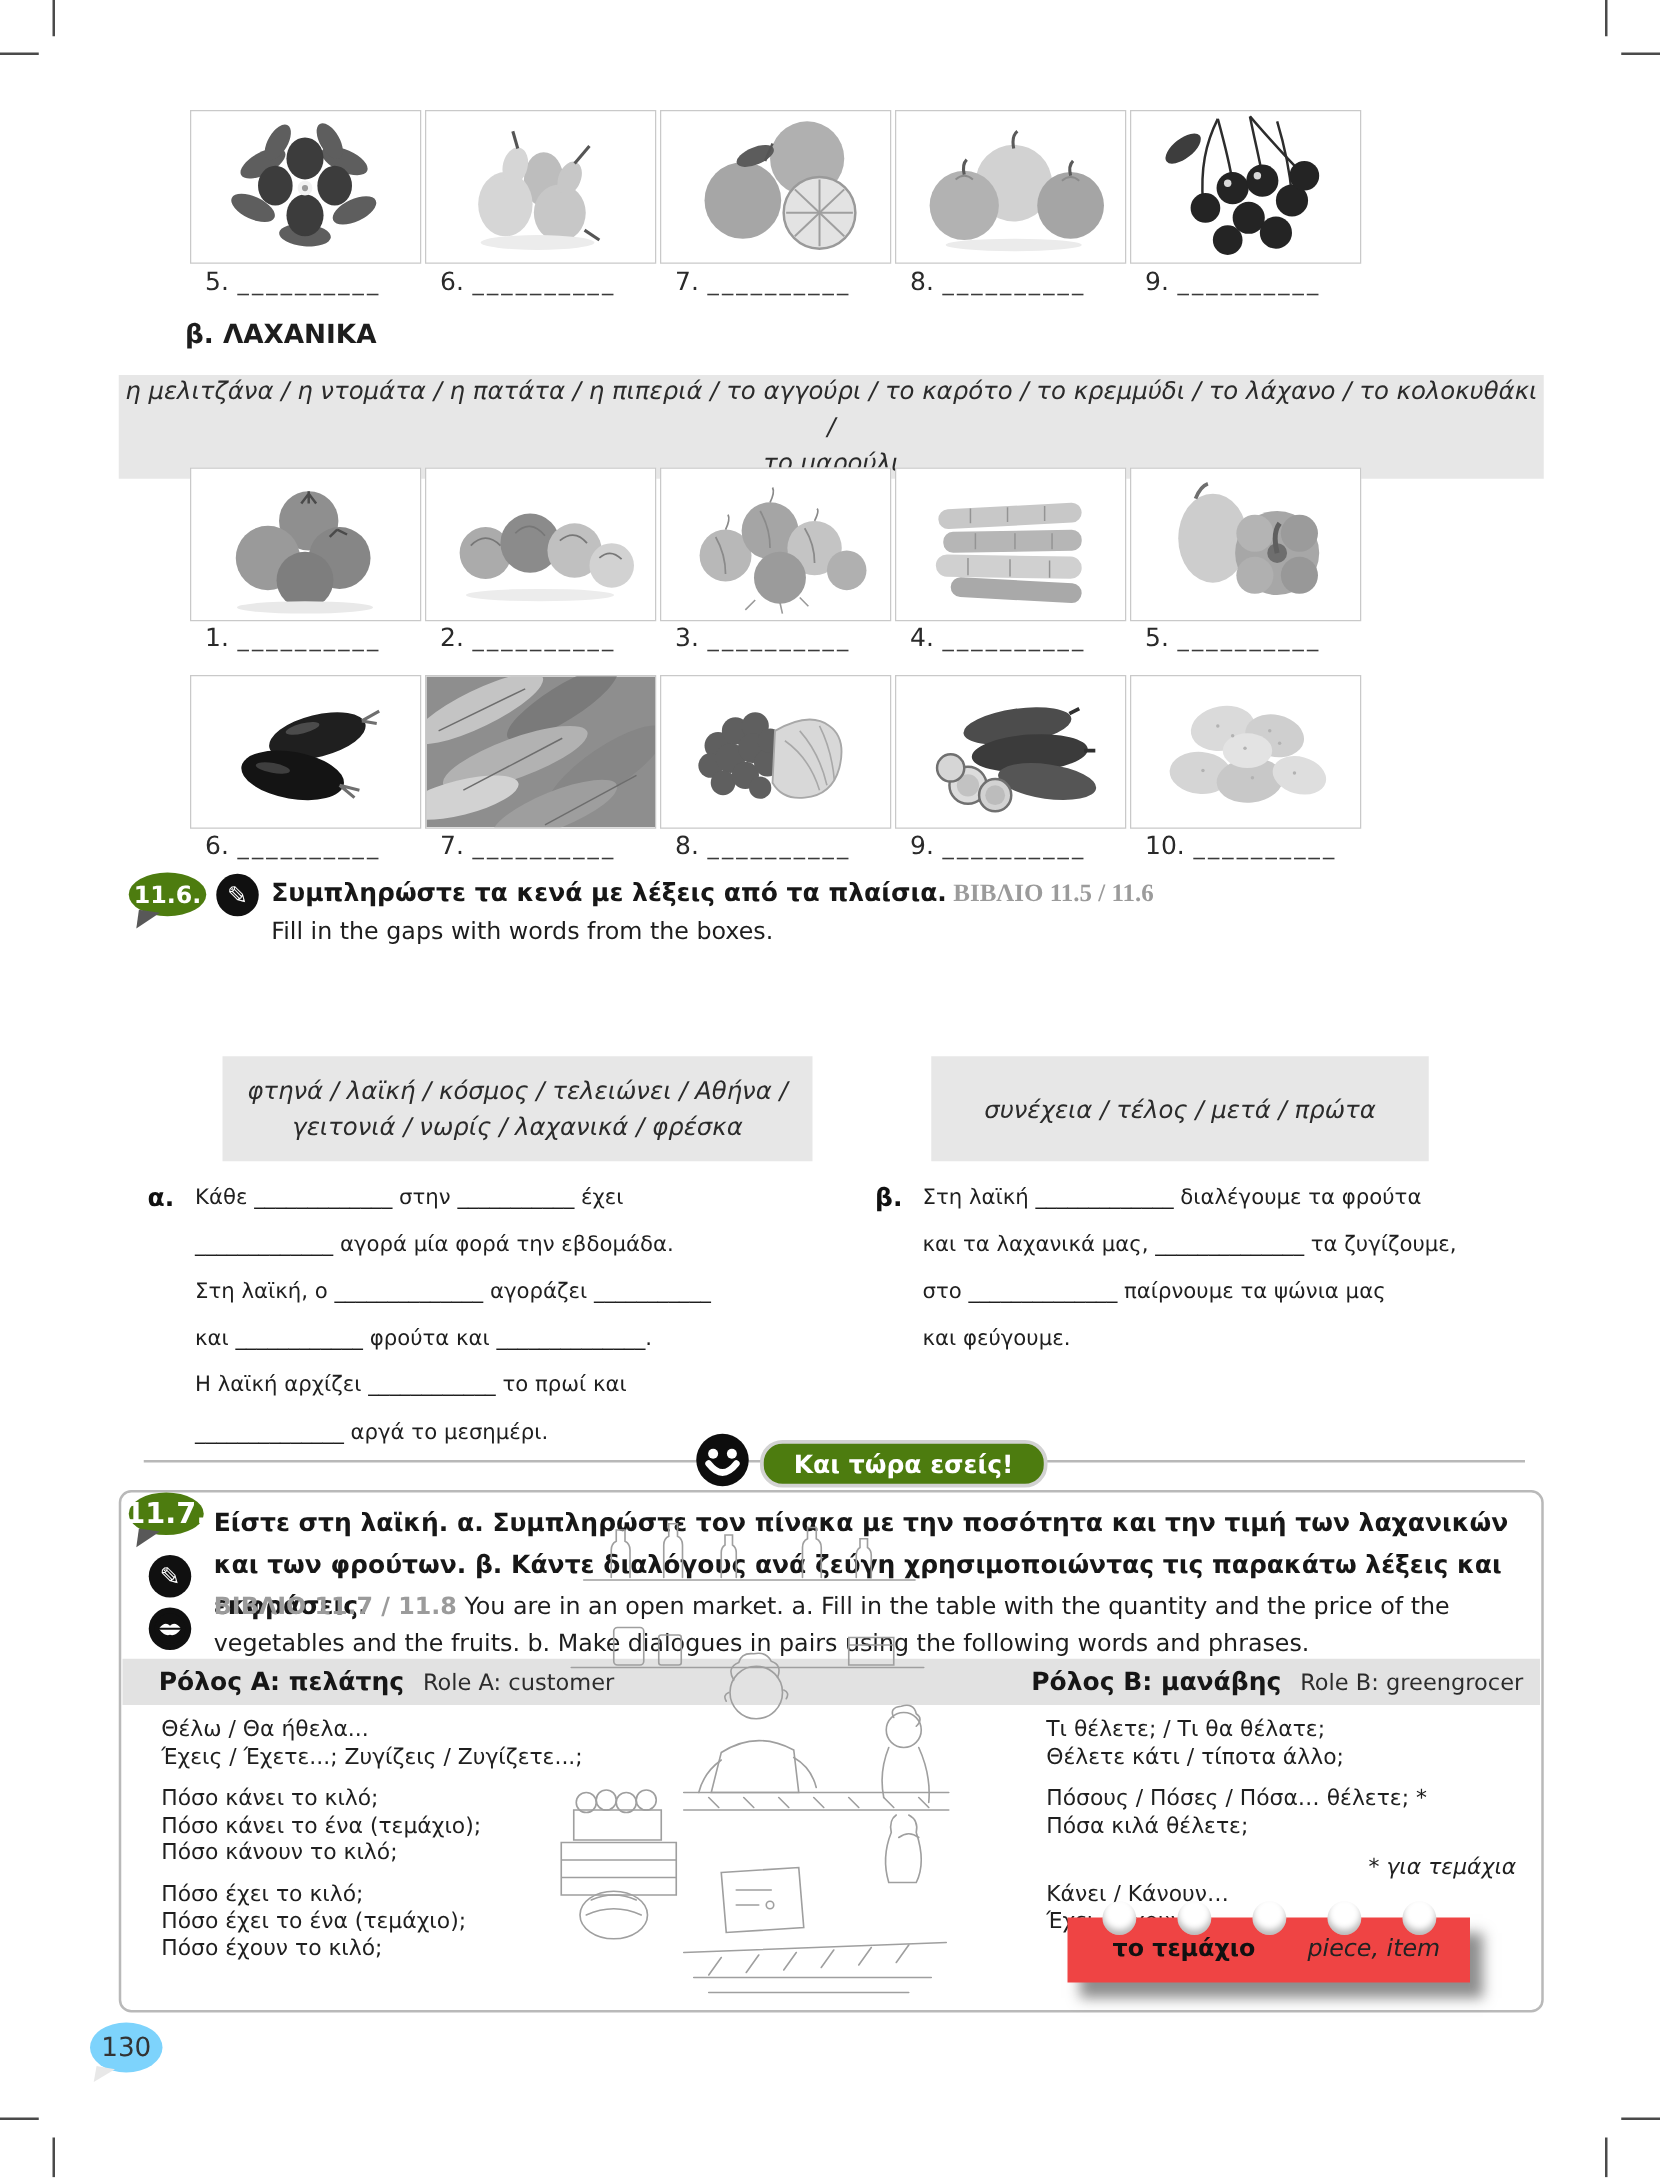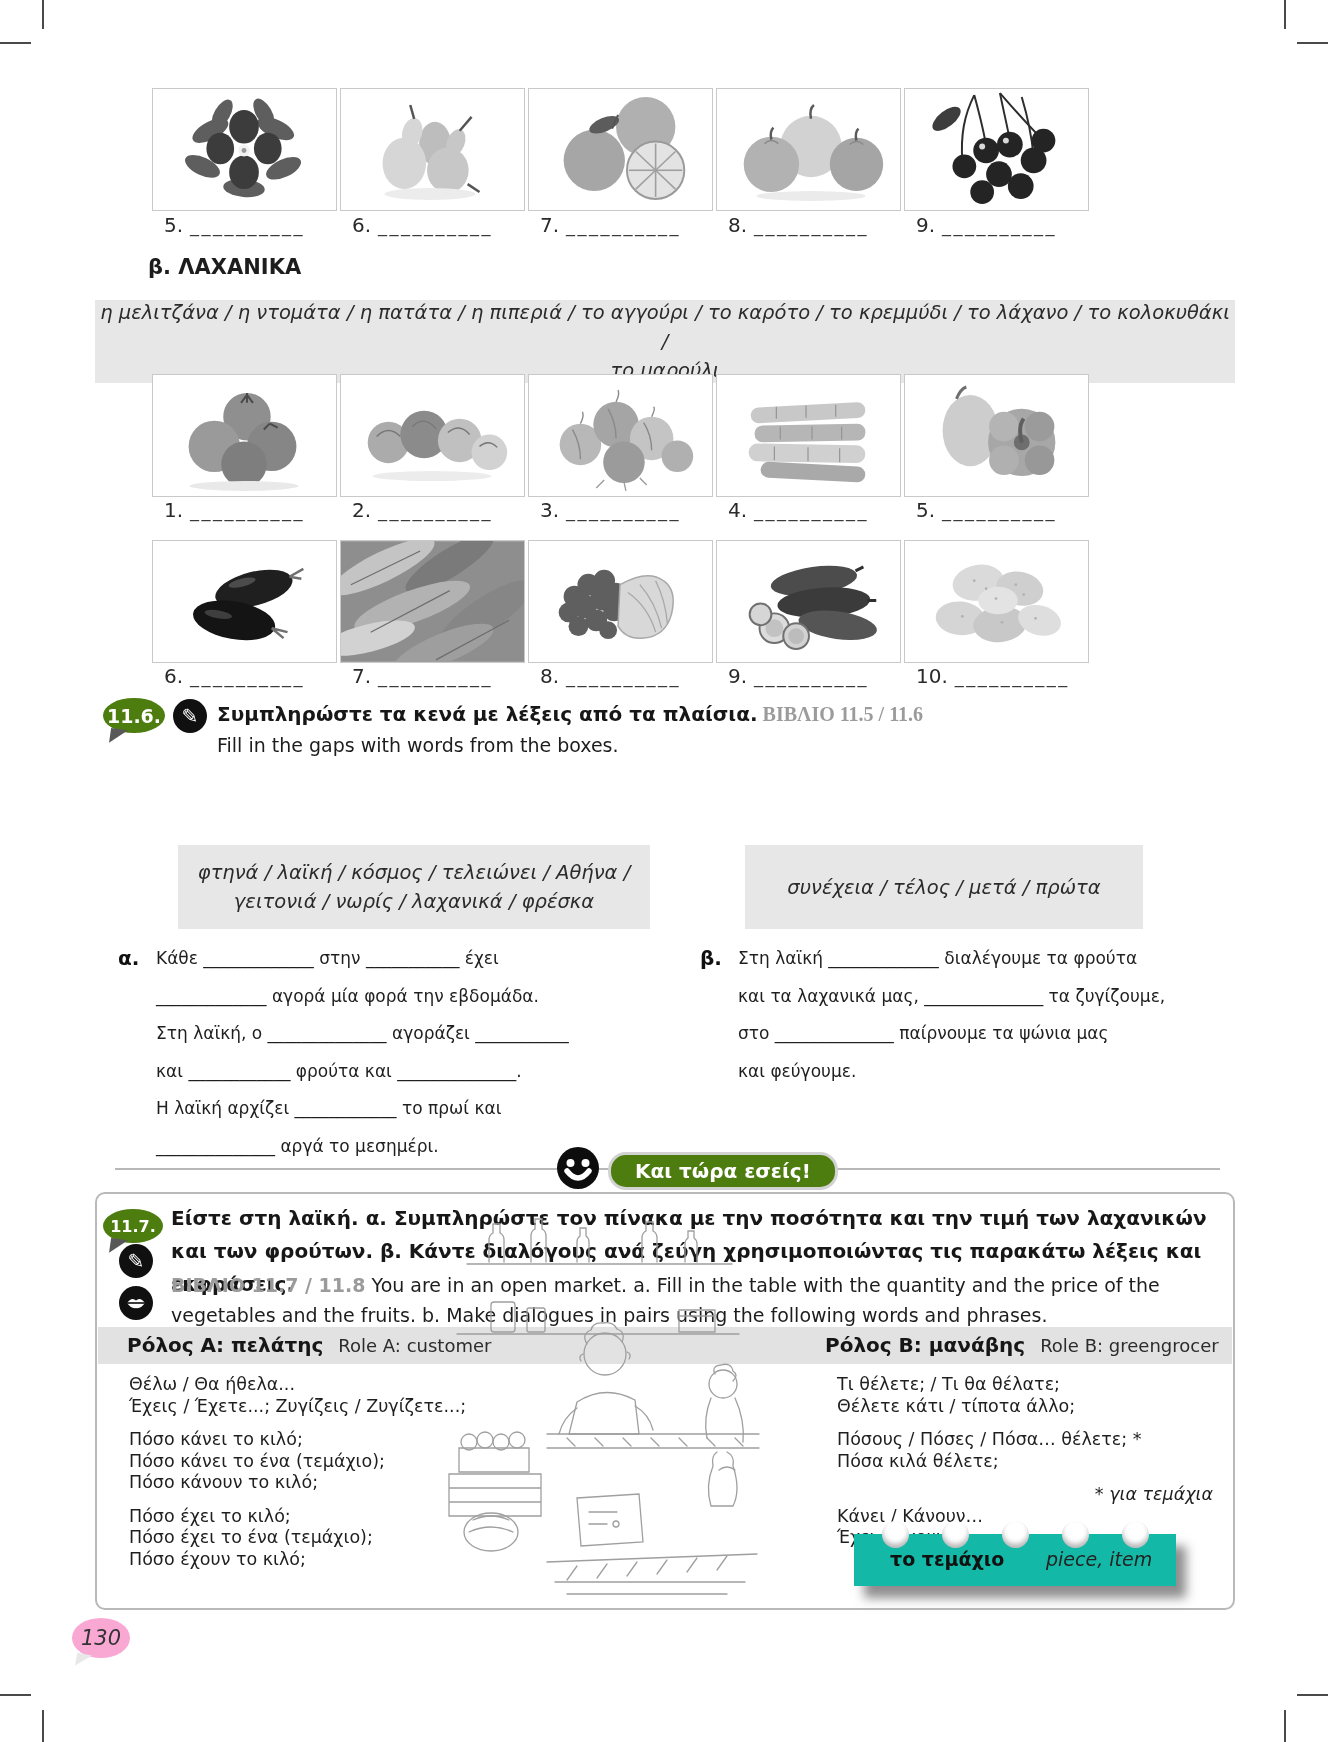--- a/index.html
+++ b/index.html
@@ -41,28 +41,28 @@
   
   .ex7box{position:absolute;border:2px solid #b9b9b9;border-radius:10px;box-sizing:border-box;background:#fff;}
   .roleband{position:absolute;left:1px;right:1px;background:#e2e2e2;}
   .rolehead-gr{font-weight:bold;font-size:20px;color:#161616;}
   .rolehead-en{font-size:18px;color:#2c2c2c;margin-left:10px;font-weight:normal;}
   .rolebody{position:absolute;font-size:17.5px;line-height:21.5px;color:#1f1f1f;white-space:nowrap;}
   .rolebody .grp{margin-bottom:12px;}
   .rolebody div{margin:0;}
   .starnote{font-style:italic;text-align:right;padding-right:14px;font-size:17.5px;}
   
-  .vocabnote{position:absolute;background:#14b8a6;box-shadow:10px 12px 10px rgba(50,50,50,0.55);}
+  .vocabnote{position:absolute;background:#ef4444;box-shadow:10px 12px 10px rgba(50,50,50,0.55);}
   .vocabnote .notch{position:absolute;top:-13px;width:27px;height:27px;border-radius:50%;background:#fff;
                     box-shadow:inset 0 -4px 5px rgba(0,0,0,0.28);}
   .vocab-gr{position:absolute;left:36px;top:14px;font-weight:bold;font-size:19px;color:#111;}
   .vocab-en{position:absolute;left:192px;top:14px;font-style:italic;font-size:19px;color:#222;}
   
-  .pagebubble{position:absolute;background:#f9a8d4;color:#333;border-radius:50%;
-              display:flex;align-items:center;justify-content:center;font-style:italic;font-size:21px;}
+  .pagebubble{position:absolute;background:#7dd3fc;color:#333;border-radius:50%;
+              display:flex;align-items:center;justify-content:center;font-size:21px;}
   .pagebubble::after{content:"";position:absolute;left:4px;bottom:-9px;width:0;height:0;
               border-top:13px solid #e8e8e8;border-right:15px solid transparent;transform:rotate(10deg);}
   .sketch{position:absolute;}
   .sketch svg{width:100%;height:100%;display:block;}
 </style>
 </head>
 <body>
 
 <div class="page">
 
@@ -394,21 +394,21 @@
     <svg viewBox="-22 -22 44 44">
         <circle r="21" fill="#0d0d0d"></circle>
       <circle cx="-7.5" cy="-5" r="4" fill="#fff"></circle>
         <circle cx="7.5" cy="-5" r="4" fill="#fff"></circle>
       <path d="M-11 3 Q0 17 11 3" stroke="#fff" stroke-width="5.5" fill="none" stroke-linecap="round"></path>
     </svg>
   </div>
   <div class="nowpill" style="left:608px;top:1152px;">Και τώρα εσείς!</div>
 
   <div class="ex7box" style="left:95px;top:1192px;width:1140px;height:418px;">
-    <div class="bubble" style="left:6px;top:15px;width:60px;height:34px;font-size:16px;">11.7.</div>
+    <div class="bubble" style="left:6px;top:0;width:60px;height:34px;font-size:23px;">11.7.</div>
     <div class="iconcircle" style="left:22px;top:50px;">✎</div>
     <div class="iconcircle" style="left:22px;top:92px;">
       <svg viewBox="-16 -16 32 32">
           <circle r="15" fill="#101010"></circle>
         <path d="M-11 0 Q-5 -8 0 -3 Q5 -8 11 0 Q5 8 0 6 Q-5 8 -11 0 Z" fill="#fff"></path>
         <path d="M-11 0 H11" stroke="#101010" stroke-width="2"></path>
       </svg>
     </div>
     <div class="instr-gr" style="position:absolute;left:74px;top:8px;width:1048px;line-height:33px;">Είστε στη λαϊκή. α. Συμπληρώστε τον πίνακα με την ποσότητα και την τιμή των λαχανικών και των φρούτων. β. Κάντε διαλόγους ανά ζεύγη χρησιμοποιώντας τις παρακάτω λέξεις και εκφράσεις.</div>
     <div class="instr-en" style="position:absolute;left:74px;top:76px;width:1048px;line-height:30px;">

